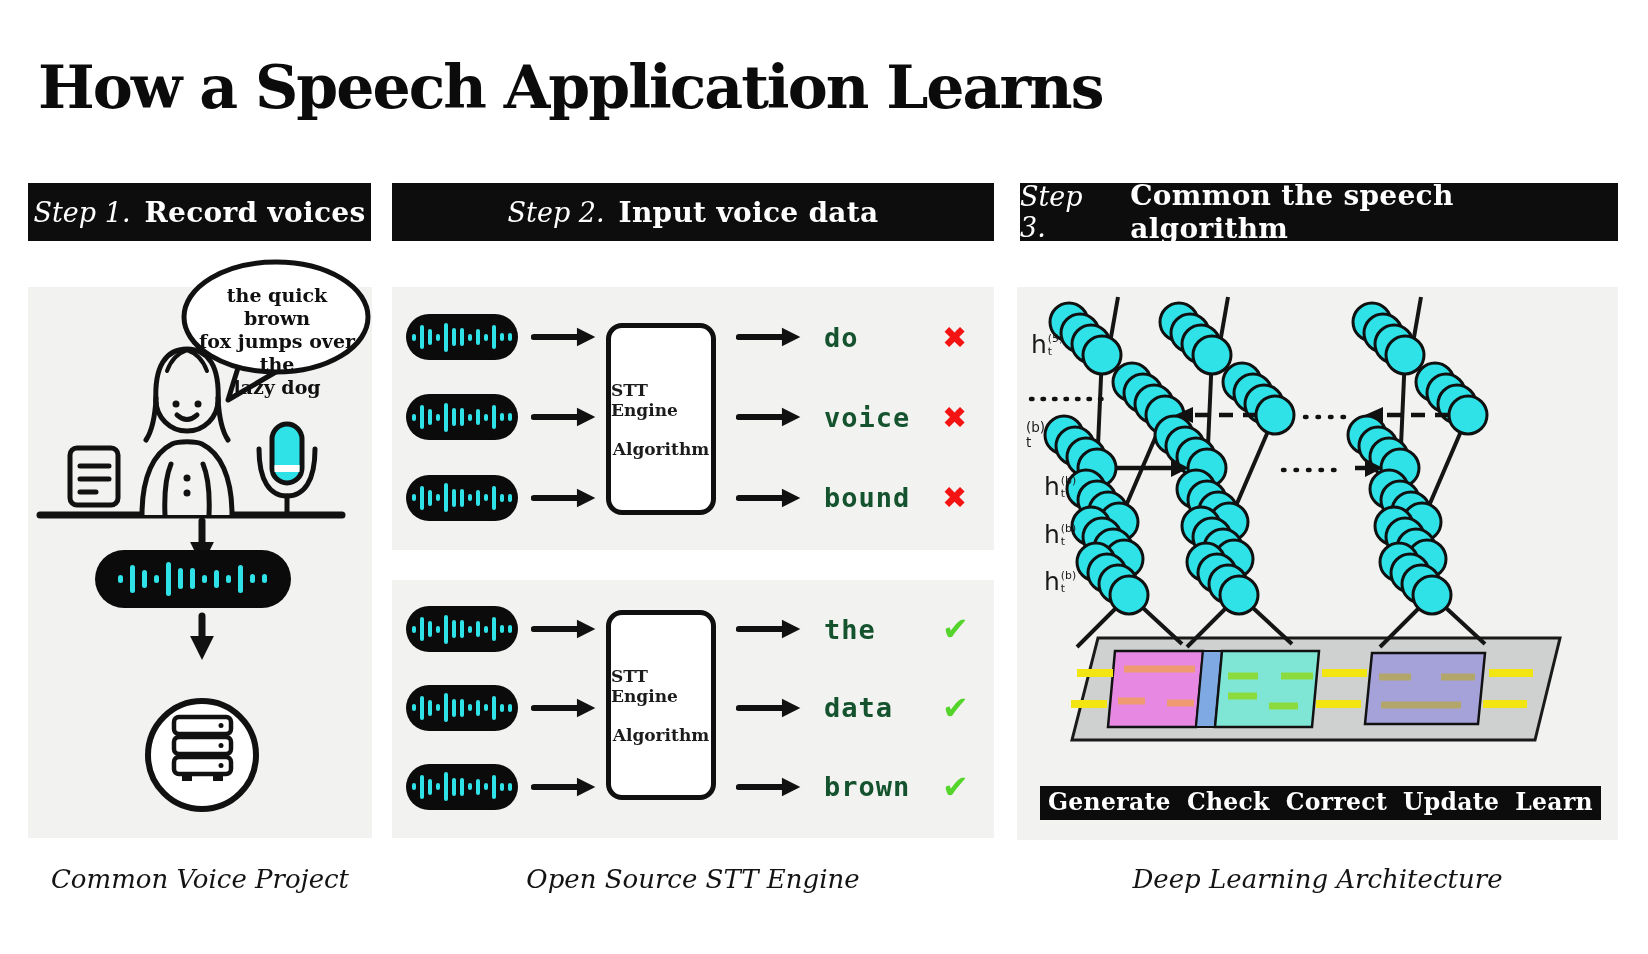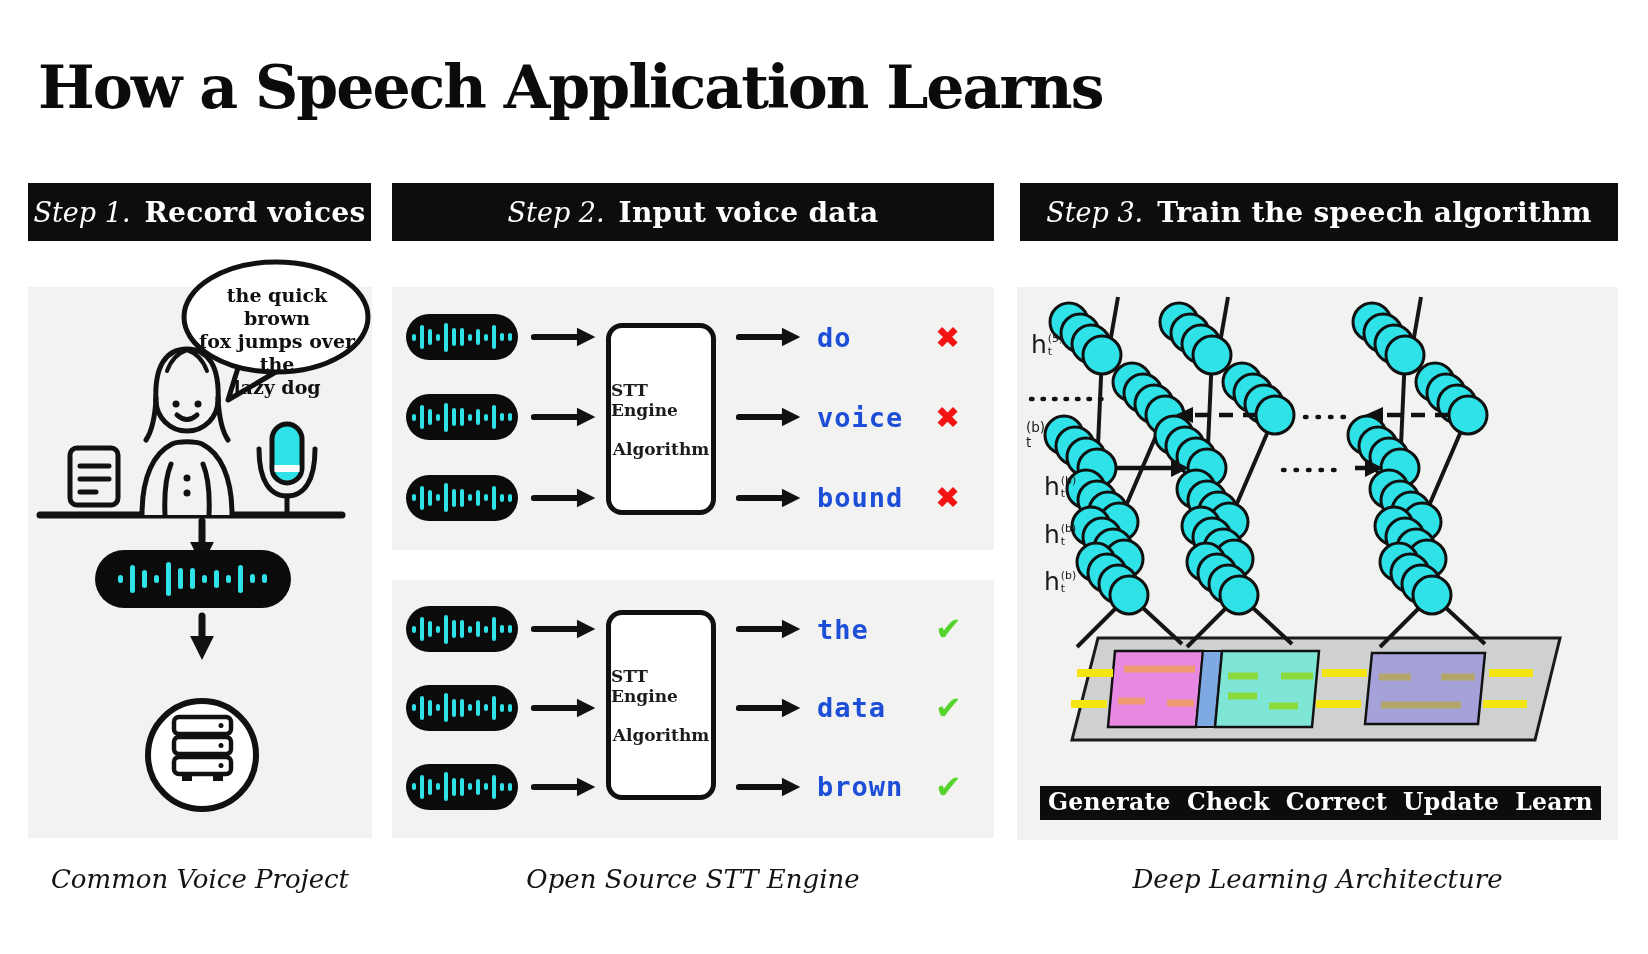--- a/index.html
+++ b/index.html
@@ -28,21 +28,21 @@
   .pill{width:112px;height:46px;border-radius:23px;background:#0b0b0b;display:flex;align-items:center;justify-content:center;gap:4px;flex:none}
   .pill i{display:block;width:4px;border-radius:2px;background:var(--cyan)}
   .pill i:nth-child(1){height:7px}.pill i:nth-child(2){height:24px}.pill i:nth-child(3){height:16px}
   .pill i:nth-child(4){height:7px}.pill i:nth-child(5){height:29px}.pill i:nth-child(6){height:18px}
   .pill i:nth-child(7){height:18px}.pill i:nth-child(8){height:7px}.pill i:nth-child(9){height:16px}
   .pill i:nth-child(10){height:7px}.pill i:nth-child(11){height:24px}.pill i:nth-child(12){height:8px}.pill i:nth-child(13){height:8px}
   .arr{width:68px;height:24px;flex:none;margin-left:13px}
   .arr line{stroke:#111;stroke-width:6.5;stroke-linecap:round}
   .arr polygon{fill:#111}
   .gap{width:124px;flex:none}
-  .word{width:118px;margin-left:13px;font:700 27px "DejaVu Sans Mono",monospace;color:#1d4ed8;letter-spacing:1px}
+  .word{width:118px;margin-left:20px;font:700 27px "DejaVu Sans Mono",monospace;color:#14532d;letter-spacing:1px}
   .mark{font-family:"DejaVu Sans",sans-serif;font-weight:700}
   .mark-x{color:var(--red);font-size:30px}
   .mark-ok{color:var(--green);font-size:32px}
   .engine-box{position:absolute;left:214px;width:110px;background:#fff;border:5px solid #101010;border-radius:16px;
     display:flex;flex-direction:column;align-items:center;justify-content:center;gap:19px;z-index:2}
   .engine-box span{font:700 17px "DejaVu Serif",serif;color:#1c1c1c}
 
   
   .hlab{position:absolute;font-family:"DejaVu Sans",sans-serif;color:#1a1a1a;display:inline-flex;align-items:center}
   .hlab .base{font-size:25px;font-weight:500}
@@ -67,21 +67,21 @@
   <div class="abs step-header" style="left:28px;top:183px;width:343px">
     <span class="step-label">Step 1.</span>
     <span class="step-title">Record voices</span>
   </div>
   <div class="abs step-header" style="left:392px;top:183px;width:602px">
     <span class="step-label">Step 2.</span>
     <span class="step-title">Input voice data</span>
   </div>
   <div class="abs step-header" style="left:1020px;top:183px;width:598px">
     <span class="step-label">Step 3.</span>
-    <span class="step-title">Train the speech algorithm</span>
+    <span class="step-title">Common the speech algorithm</span>
   </div>
 
   <div class="abs panel-bg" style="left:28px;top:287px;width:344px;height:551px"></div>
   <svg class="abs" style="left:28px;top:250px" width="344" height="588" viewBox="0 0 344 588">
     <defs>
       <marker id="ah" viewBox="0 0 10 10" refX="5" refY="5" markerWidth="3.4" markerHeight="3.4" orient="auto">
         <path d="M0 0 L10 5 L0 10 z" fill="#111"></path>
       </marker>
     </defs>
 

